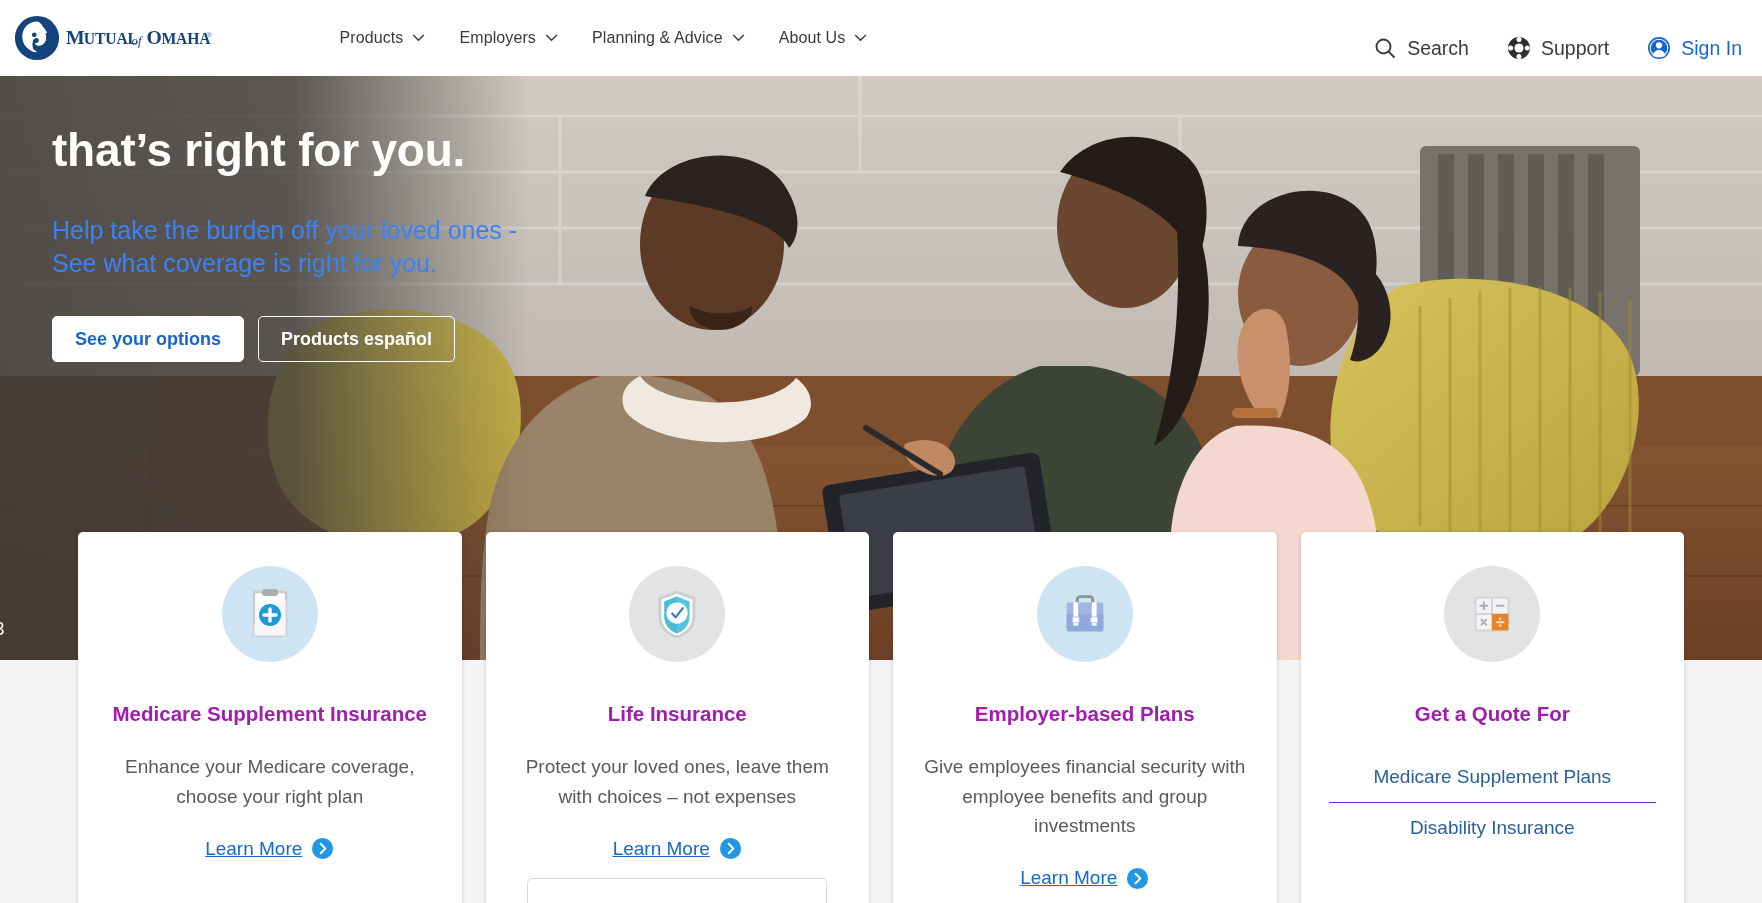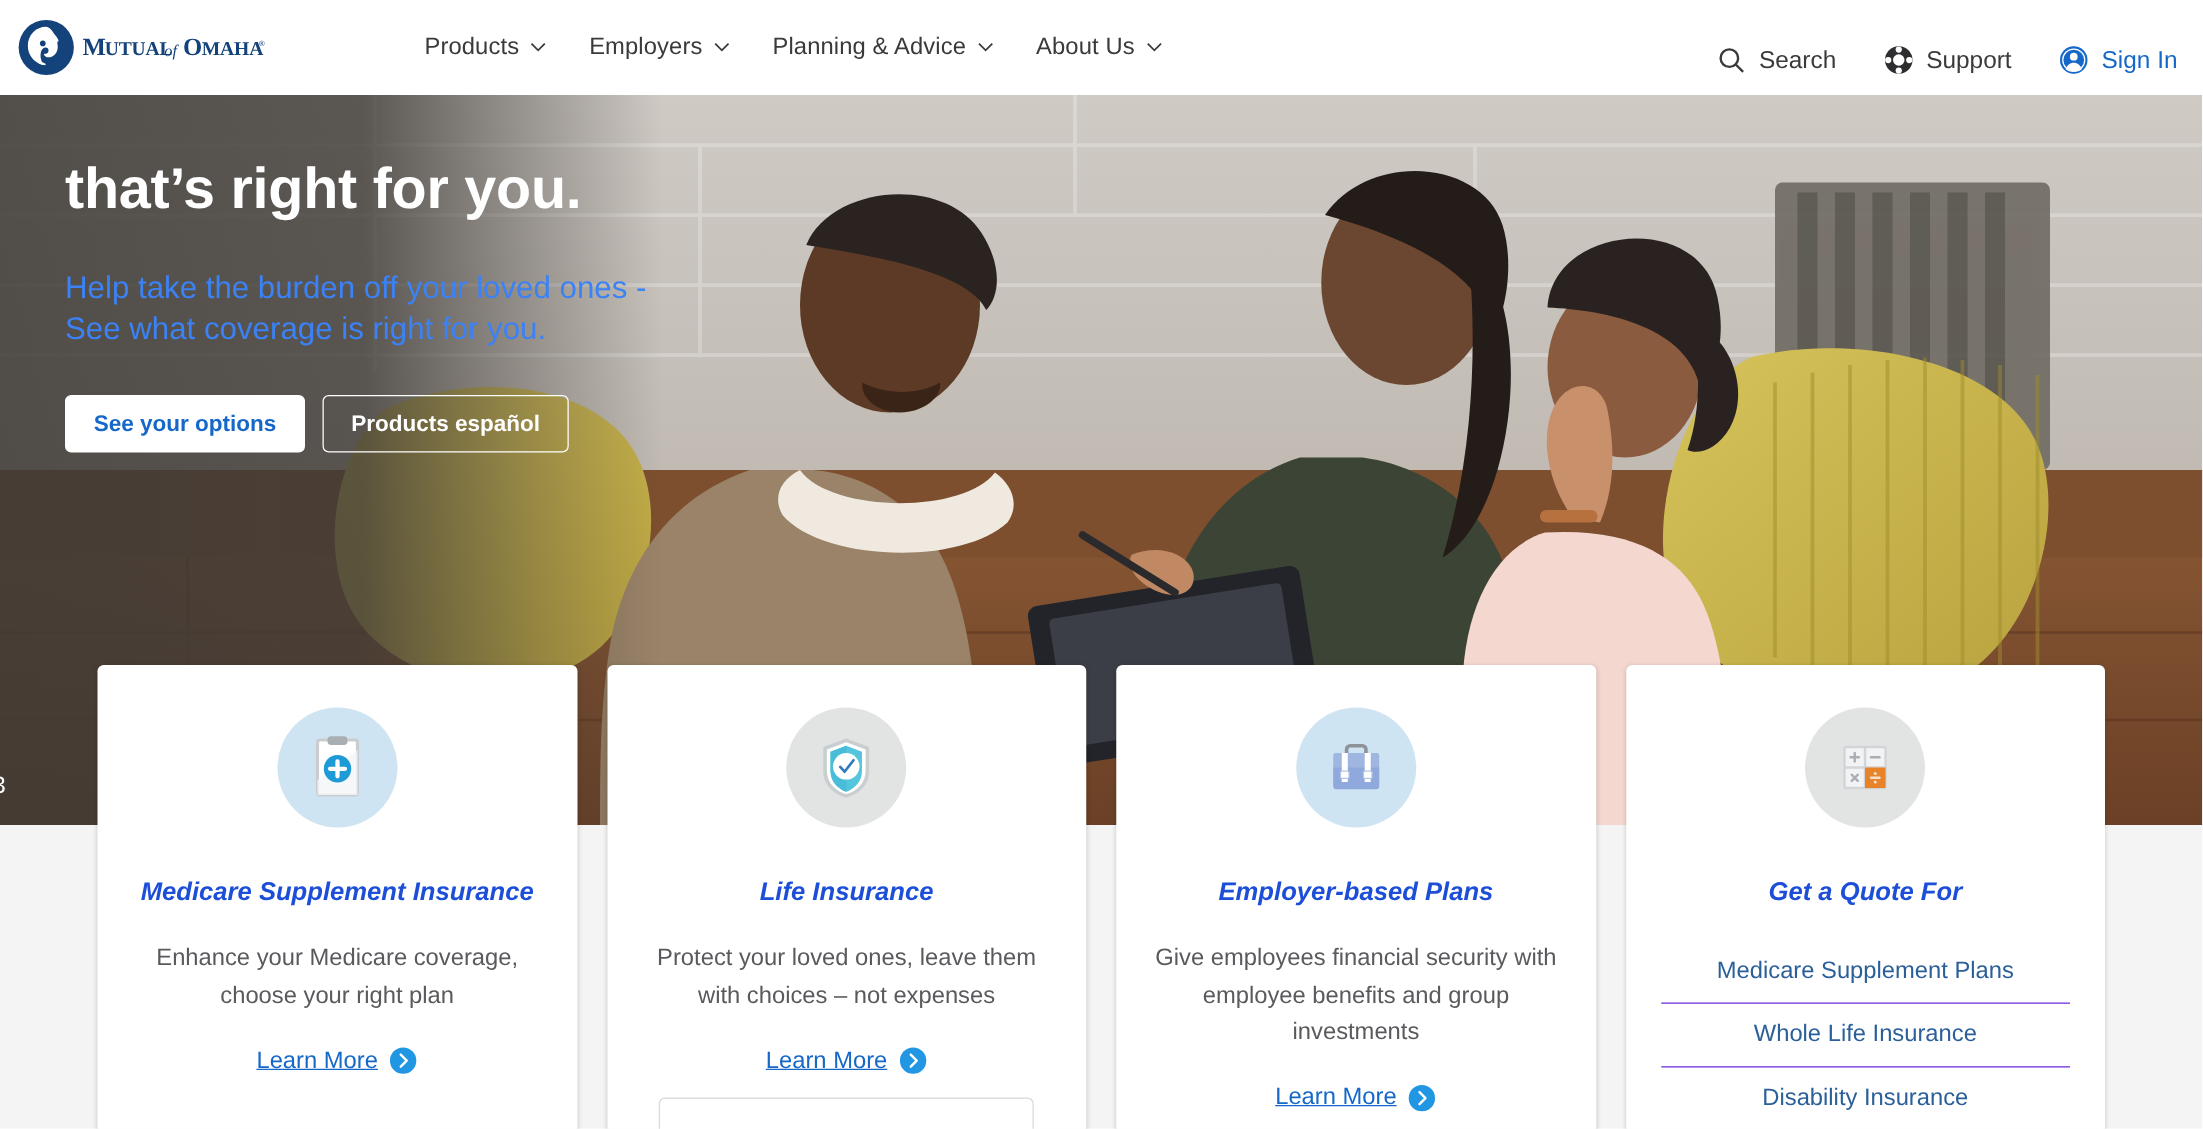--- a/index.html
+++ b/index.html
@@ -15,21 +15,21 @@
     position: absolute; top: 0; left: 0; width: 1762px; height: 76px;
     background: #ffffff; display: flex; align-items: center; z-index: 40;
   }
   .logo-wrap { display: flex; align-items: center; margin-left: 14px; }
   .logo-mark { width: 46px; height: 46px; flex: 0 0 46px; }
   .logo-text { margin-left: 6px; height: 30px; }
 
   .nav { display: flex; align-items: center; margin-left: 52px; gap: 0; }
   .nav-item {
     display: flex; align-items: center; gap: 9px;
-    font-size: 19px; color: #3a3a3c; letter-spacing: .1px;
+    font-size: 16px; color: #3a3a3c; letter-spacing: .1px;
     padding: 8px 17px; cursor: pointer; white-space: nowrap;
   }
   .chev { display:block; width: 13px; height: 8px; }
 
   .header-right {
     margin-left: auto; margin-right: 20px;
     display: flex; align-items: center; gap: 38px; margin-top: 20px;
   }
   .hr-item {
     display: flex; align-items: center; gap: 10px;
@@ -83,22 +83,22 @@
     min-height: 371px;
   }
   .card-icon-circle {
     width: 96px; height: 96px; border-radius: 50%;
     display: flex; align-items: center; justify-content: center;
     margin-bottom: 38px;
   }
   .ic-blue { background: #cfe4f2; }
   .ic-grey { background: #e2e4e4; }
   .card-title {
-    font-size: 20.5px; font-weight: bold; color: #1d4ed8;
-    text-align: left; line-height: 1.33; font-style: italic;
+    font-size: 20.5px; font-weight: bold; color: #a21caf;
+    text-align: left; line-height: 1.33;
   }
   .card-body {
     margin-top: 25px; font-size: 19px; color: #5a5a5e;
     text-align: center; line-height: 1.55;
   }
   .learn {
     margin-top: 26px; display: inline-flex; align-items: center; gap: 9px;
     font-size: 19px; color: #1568c8; cursor: pointer;
   }
   .learn .txt { text-decoration: underline; }
@@ -413,19 +413,18 @@
           <line x1="35" y1="21.5" x2="42" y2="21.5" stroke="#a9aeb2" stroke-width="2" stroke-linecap="round"></line>
           <path d="M19 36l5 5M24 36l-5 5" stroke="#a9aeb2" stroke-width="2" stroke-linecap="round"></path>
           <line x1="35" y1="38.5" x2="42" y2="38.5" stroke="#f6e2c9" stroke-width="2" stroke-linecap="round"></line>
           <circle cx="38.5" cy="35" r="1.3" fill="#f6e2c9"></circle>
           <circle cx="38.5" cy="42" r="1.3" fill="#f6e2c9"></circle>
         </svg>
       </div>
       <div class="card-title">Get a Quote For</div>
       <div class="quote-list">
         <div class="quote-link">Medicare Supplement Plans</div>
-        <div class="quote-link">Whole Life Insurance</div>
         <div class="quote-link">Disability Insurance</div>
       </div>
     </div>
 
   </div>
 </div>
 
 </body></html>

